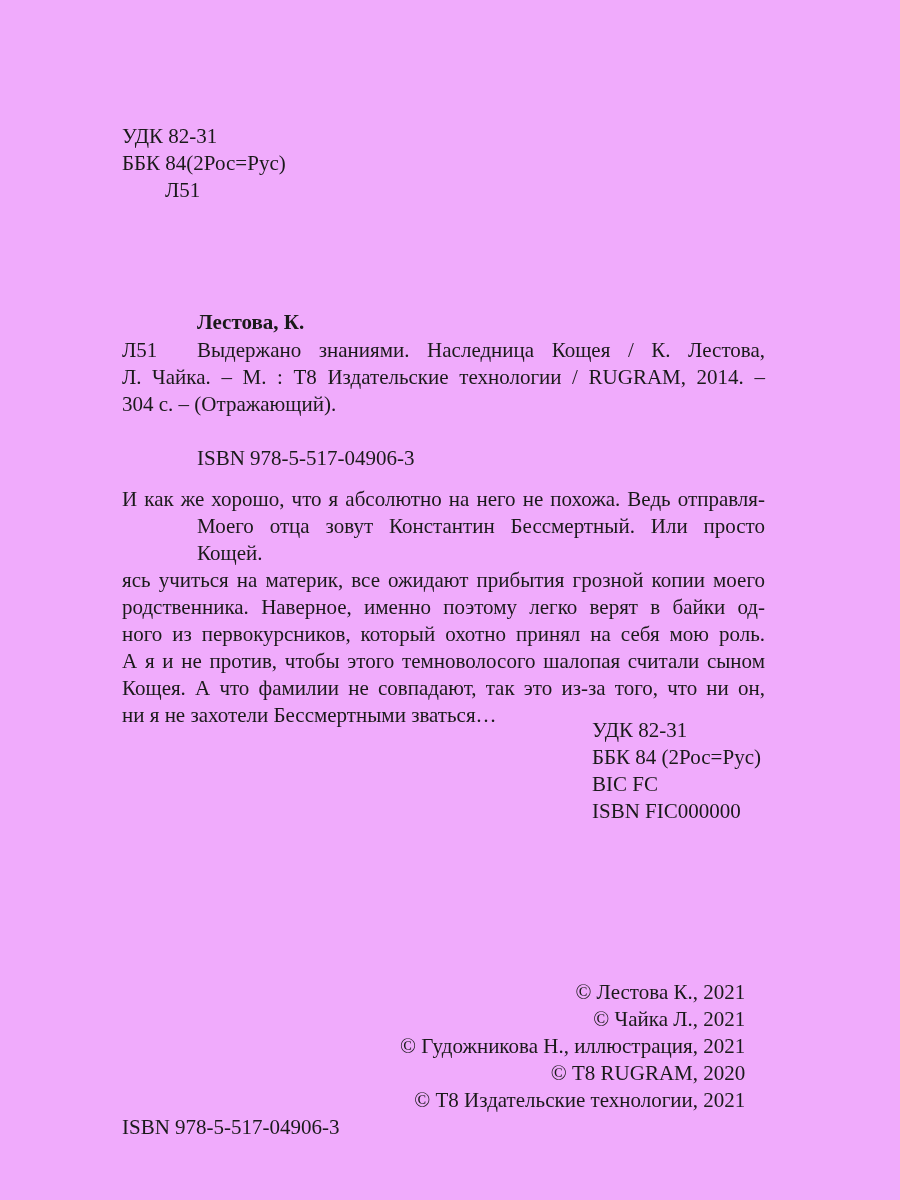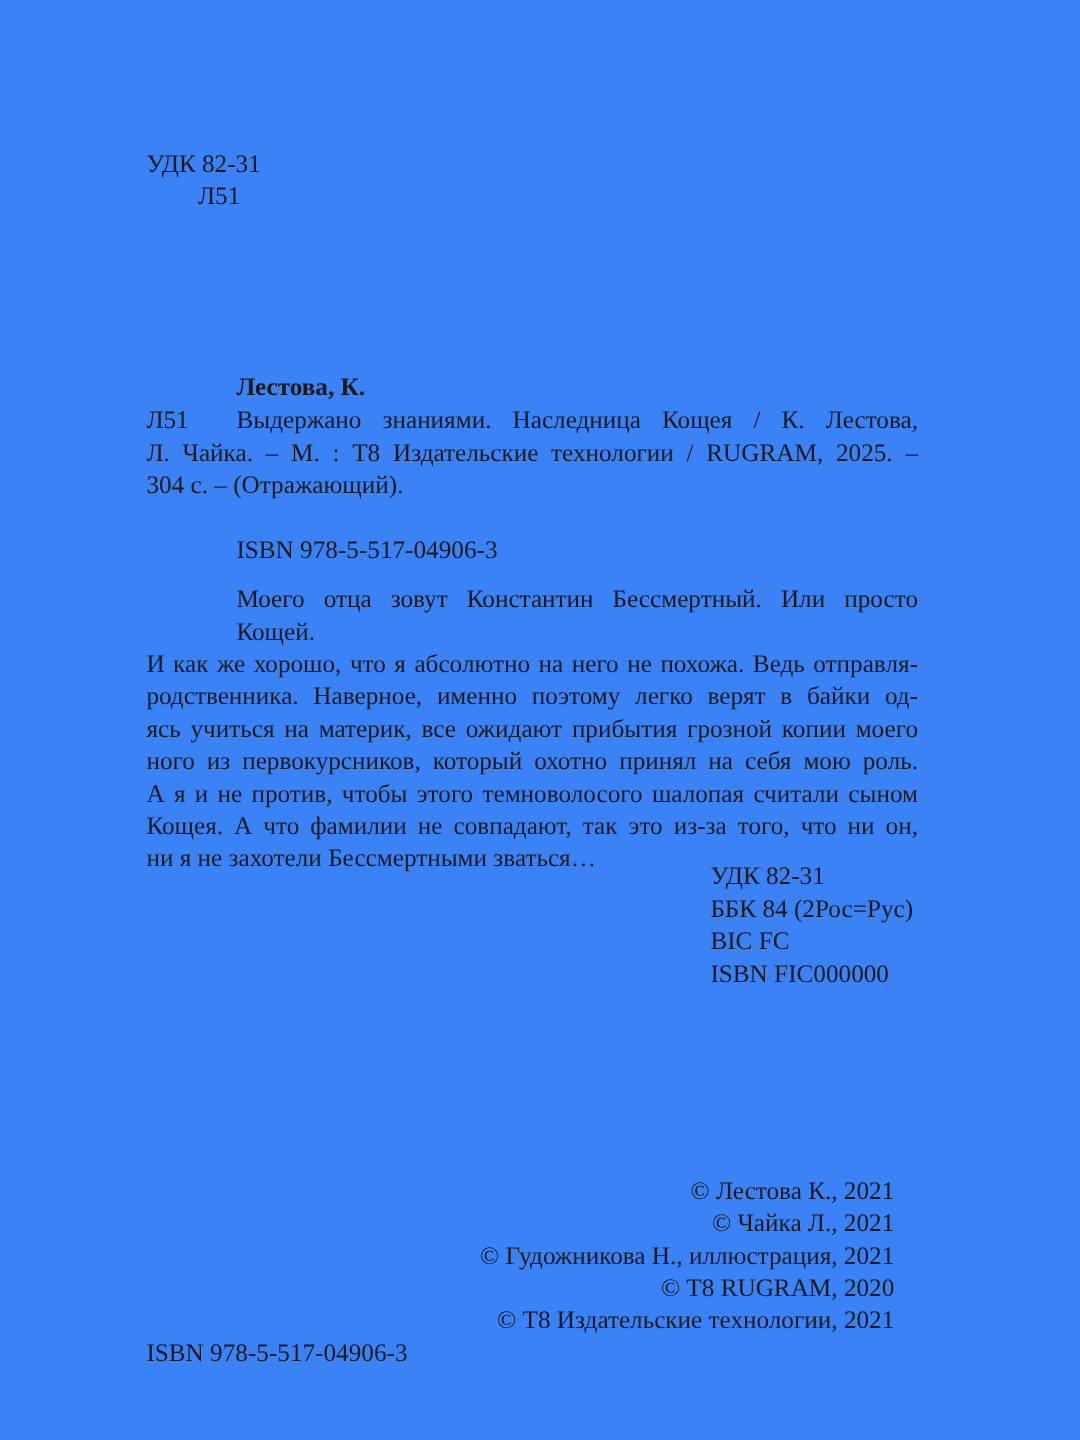--- a/index.html
+++ b/index.html
@@ -1,21 +1,21 @@
 <!DOCTYPE html>
 <html><head>
 <meta charset="utf-8">
 <style>
   * { margin: 0; padding: 0; box-sizing: border-box; }
   html, body { background: #ffffff; }
   .page {
     position: relative;
     width: 900px;
     height: 1200px;
-    background: #3b82f6;
+    background: #f0abfc;
     overflow: hidden;
     font-family: "Liberation Serif", "DejaVu Serif", serif;
     font-size: 21px;
     color: #1a1a1a;
   }
   .abs { position: absolute; }
   .line { line-height: 27px; white-space: nowrap; }
   .wline { line-height: 27px; }               
   .just { text-align: justify; text-align-last: justify; white-space: normal; }
   .col { width: 643px; }
@@ -24,39 +24,40 @@
   .bold { font-weight: bold; }
   .margin-code { position: absolute; left: 0; top: 0; line-height: 27px; }
 </style>
 </head>
 <body>
 
 <div class="page">
 
   <div class="abs" style="left:122px; top:123px;">
     <div class="line">УДК 82-31</div>
+    <div class="line">ББК 84(2Рос=Рус)</div>
     <div class="line indent-sign">Л51</div>
   </div>
 
   <div class="abs line bold" style="left:197px; top:309px;">Лестова, К.</div>
 
   <div class="abs col" style="left:122px; top:337px;">
     <span class="margin-code">Л51</span>
     <div class="wline just first-indent">Выдержано знаниями. Наследница Кощея / К. Лестова,</div>
-    <div class="wline just">Л. Чайка. – М. : Т8 Издательские технологии / RUGRAM, 2025. –</div>
+    <div class="wline just">Л. Чайка. – М. : Т8 Издательские технологии / RUGRAM, 2014. –</div>
     <div class="wline">304 с. – (Отражающий).</div>
   </div>
 
   <div class="abs line" style="left:197px; top:445px;">ISBN 978-5-517-04906-3</div>
 
   <div class="abs col" style="left:122px; top:486px;">
+    <div class="wline just">И как же хорошо, что я абсолютно на него не похожа. Ведь отправля-</div>
     <div class="wline just first-indent">Моего отца зовут Константин Бессмертный. Или просто Кощей.</div>
-    <div class="wline just">И как же хорошо, что я абсолютно на него не похожа. Ведь отправля-</div>
+    <div class="wline just">ясь учиться на материк, все ожидают прибытия грозной копии моего</div>
     <div class="wline just">родственника. Наверное, именно поэтому легко верят в байки од-</div>
-    <div class="wline just">ясь учиться на материк, все ожидают прибытия грозной копии моего</div>
     <div class="wline just">ного из первокурсников, который охотно принял на себя мою роль.</div>
     <div class="wline just">А я и не против, чтобы этого темноволосого шалопая считали сыном</div>
     <div class="wline just">Кощея. А что фамилии не совпадают, так это из-за того, что ни он,</div>
     <div class="wline">ни я не захотели Бессмертными зваться…</div>
   </div>
 
   <div class="abs" style="left:592px; top:717px;">
     <div class="line">УДК 82-31</div>
     <div class="line">ББК 84 (2Рос=Рус)</div>
     <div class="line">BIC FC</div>

